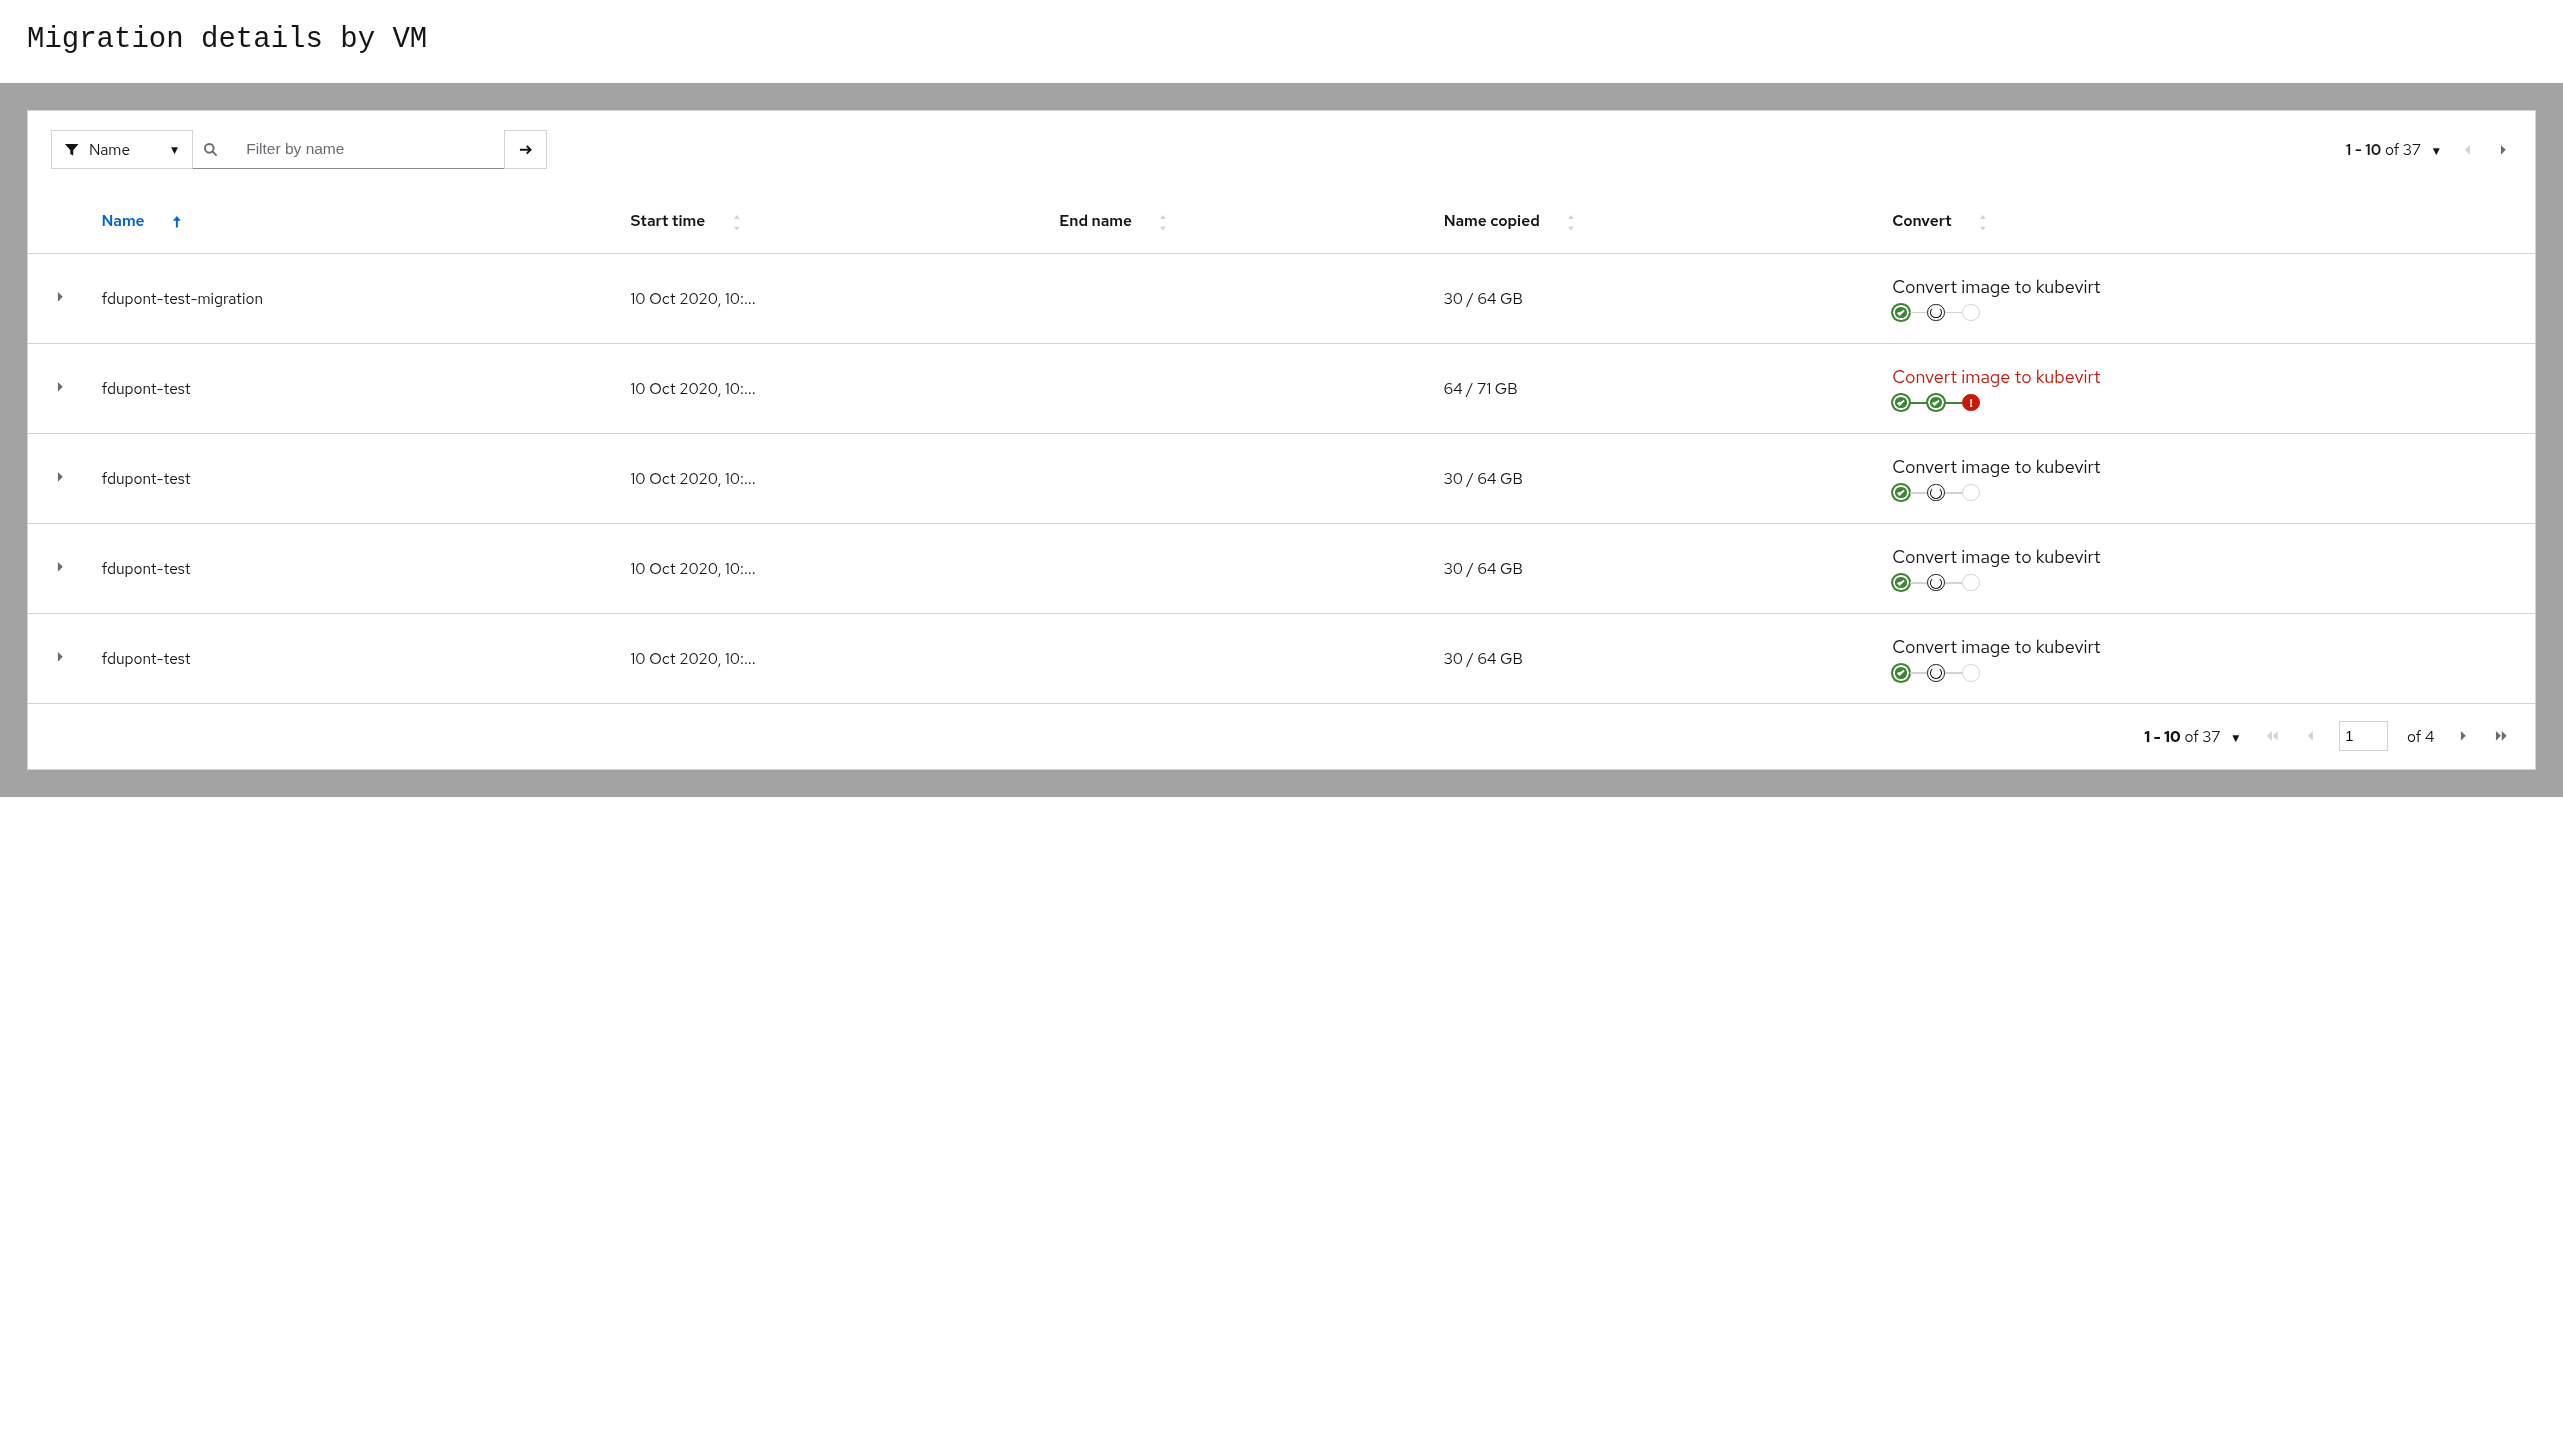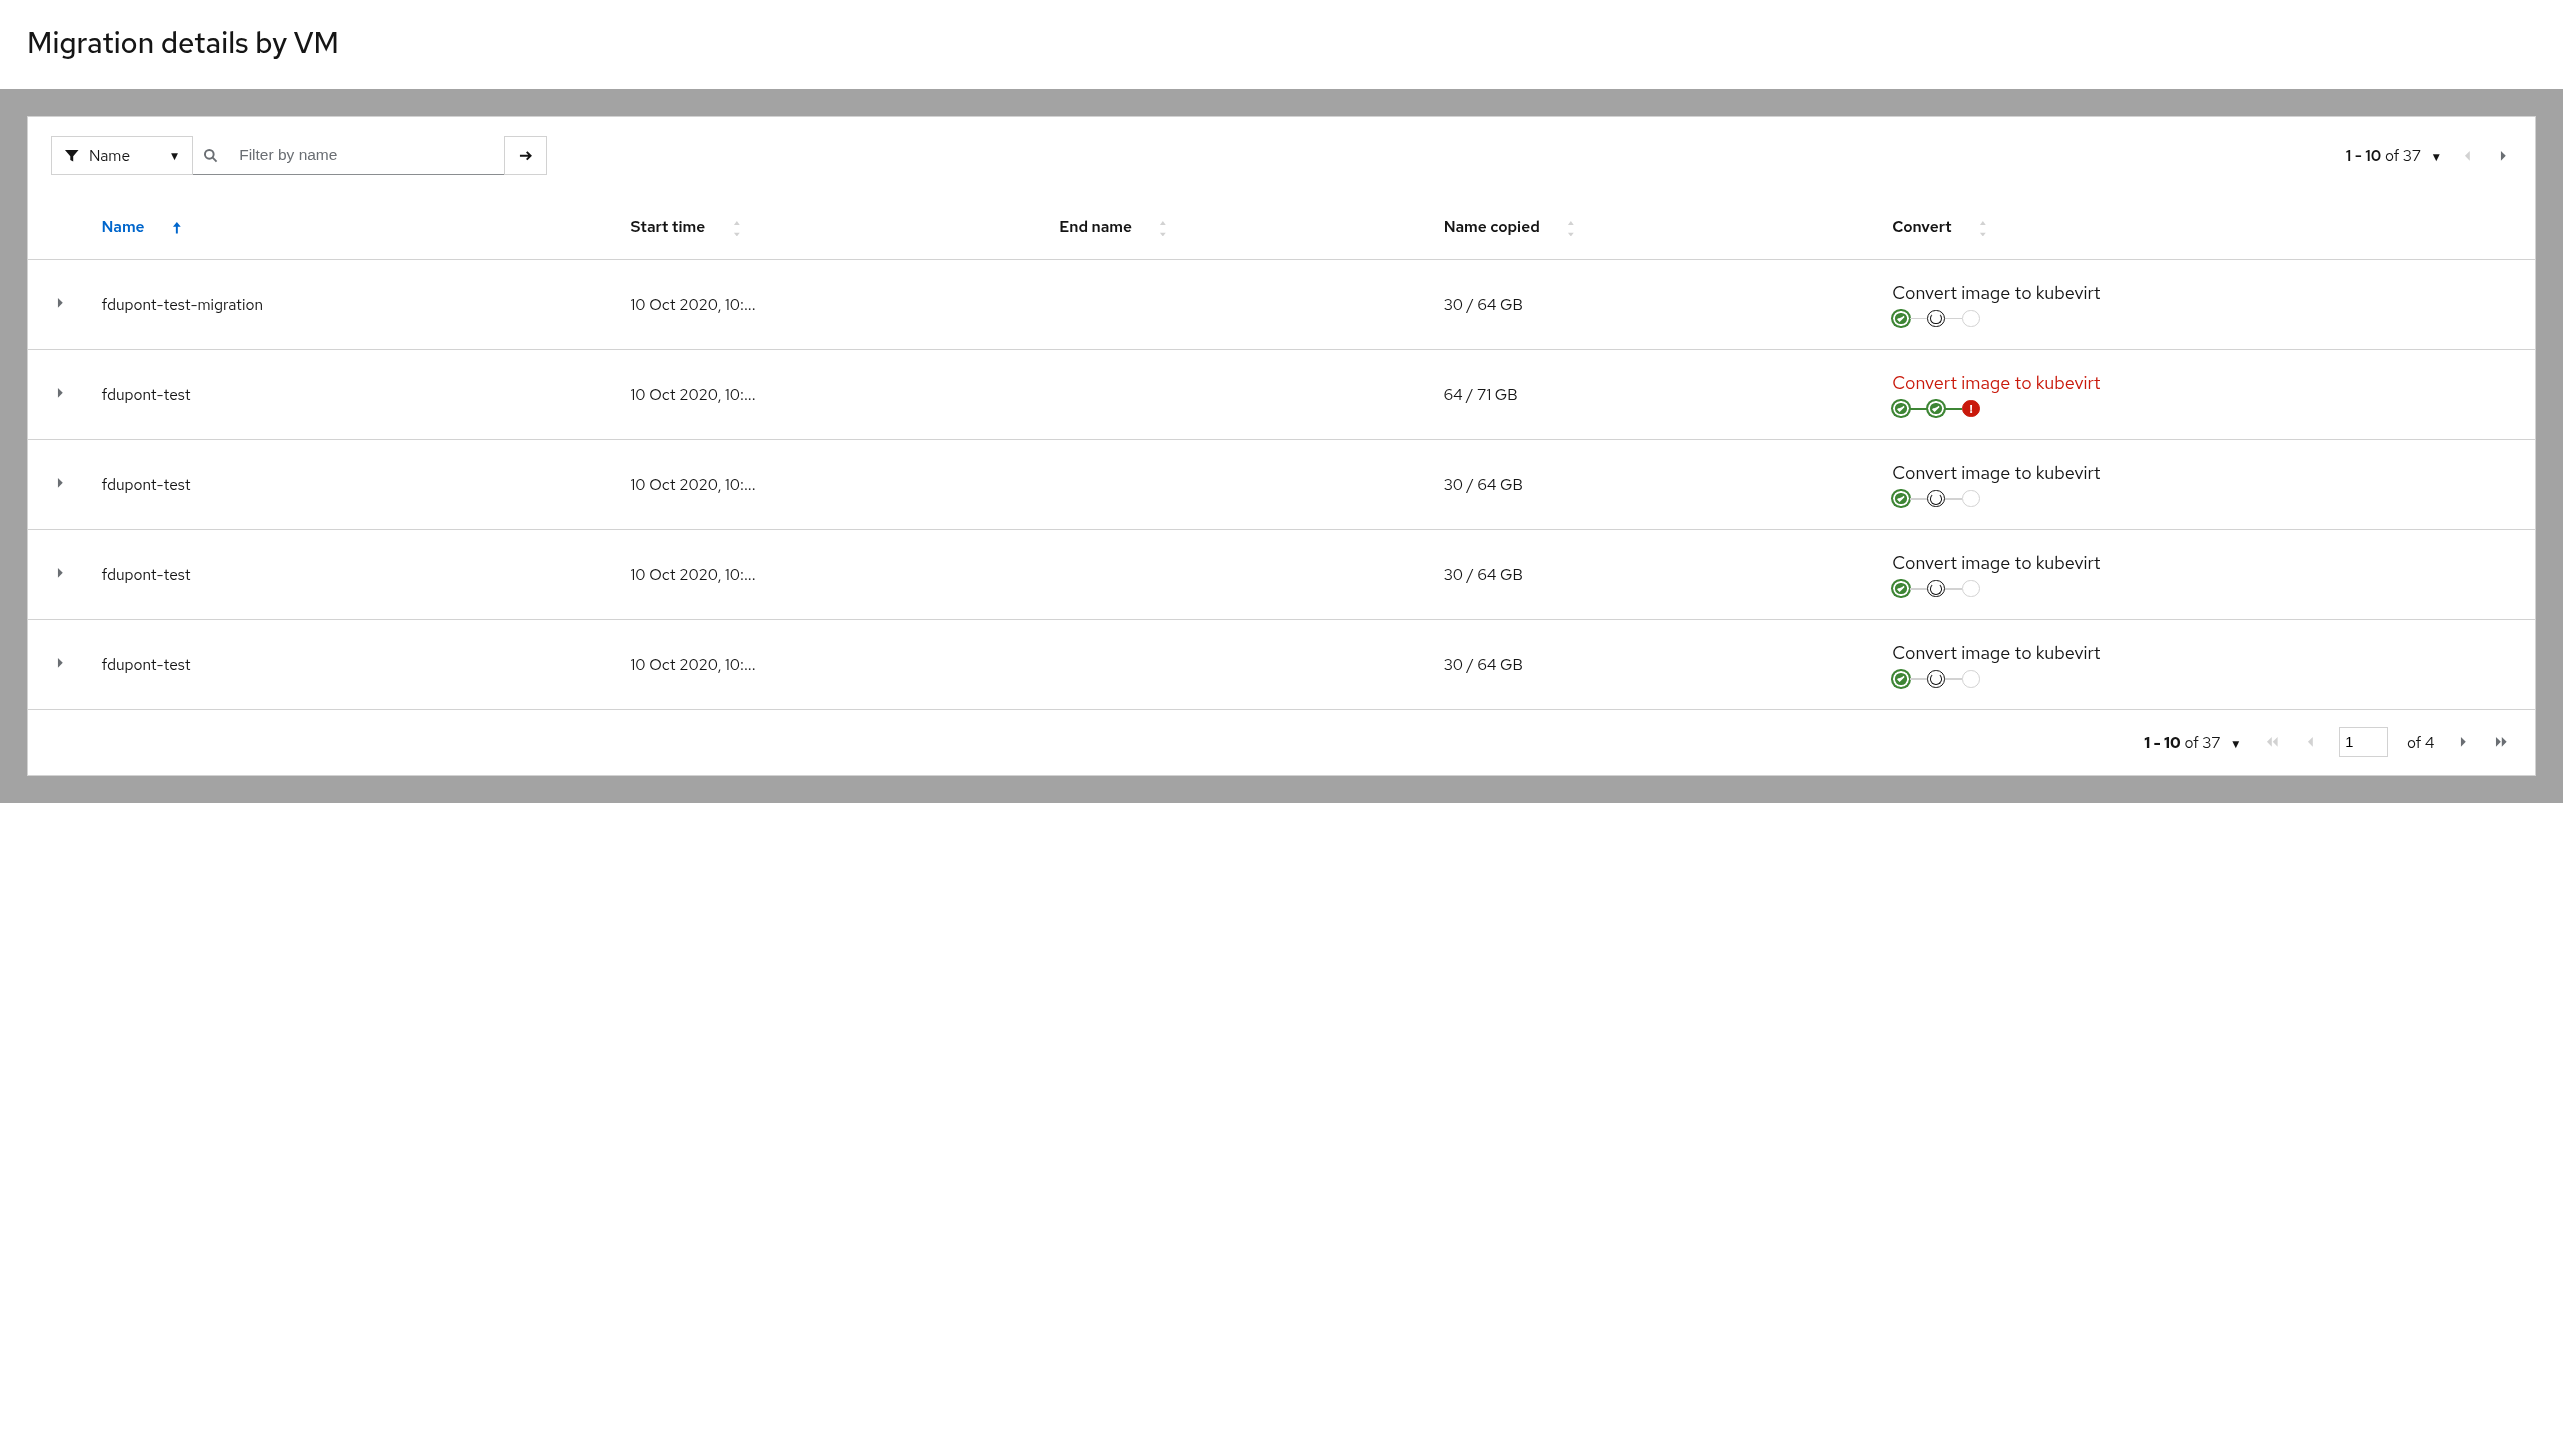--- a/index.html
+++ b/index.html
@@ -26,20 +26,21 @@
     margin: 0 9.7px;
     font-size: 11.7px;
   }
   .breadcrumb .current {
     color: #151515;
   }
   h1 {
     font-size: 29px;
     font-weight: 500;
     margin: 0;
+    font-family: Liberation Mono, monospace;
   }
   .gray-bg {
     background: #a3a3a3;
     padding: 27px;
   }
   .panel {
     background: #fff;
     border: 1px solid #d2d2d2;
   }
   .toolbar {
@@ -63,21 +64,21 @@
     background: #fff;
     cursor: pointer;
   }
   .filter-select .caret { margin-left: 29px; font-size: 11.7px; }
   .filter-input-wrap {
     display: flex;
     align-items: center;
     border-bottom: 1px solid #8a8d90;
     height: 39px;
     padding: 0 9.7px;
-    gap: 19px;
+    gap: 26px;
     width: 311px;
   }
   .filter-input-wrap input {
     border: none;
     outline: none;
     font-size: 15.5px;
     flex: 1;
     color: #151515;
   }
   .filter-input-wrap input::placeholder { color: #6a6e73; }

